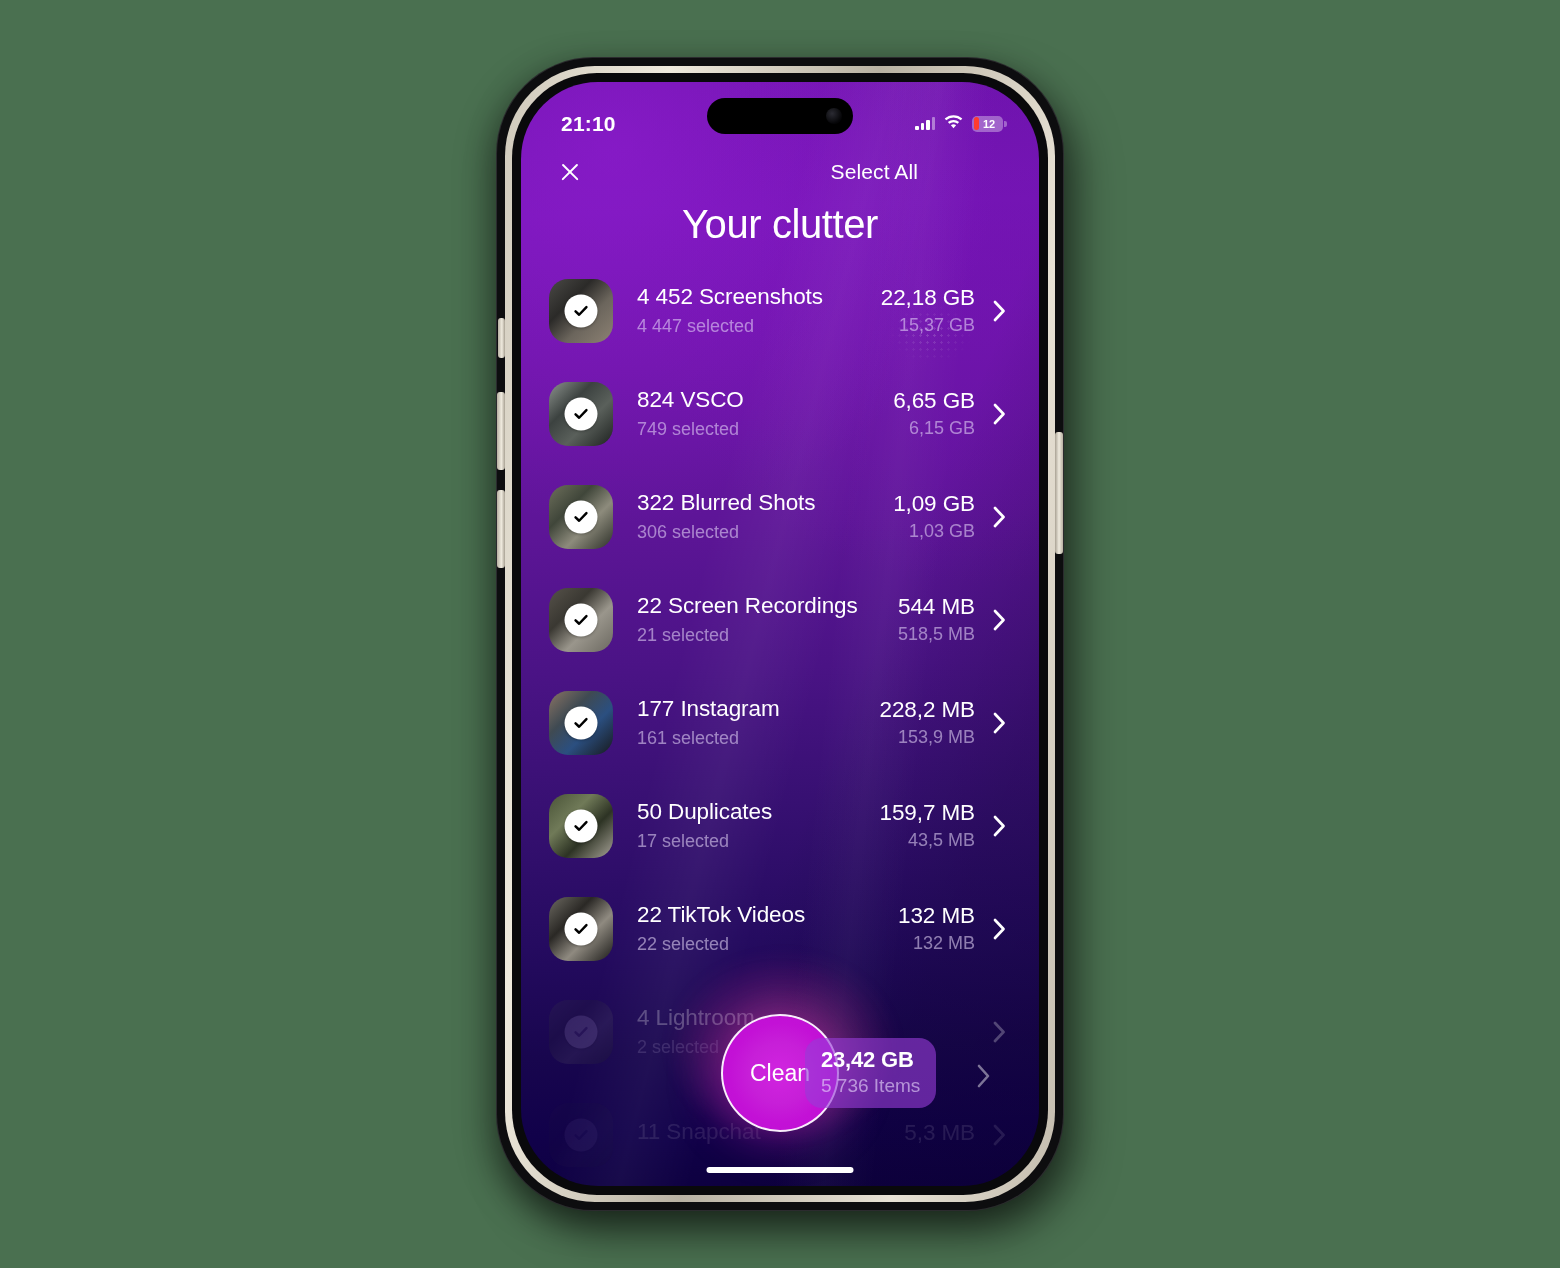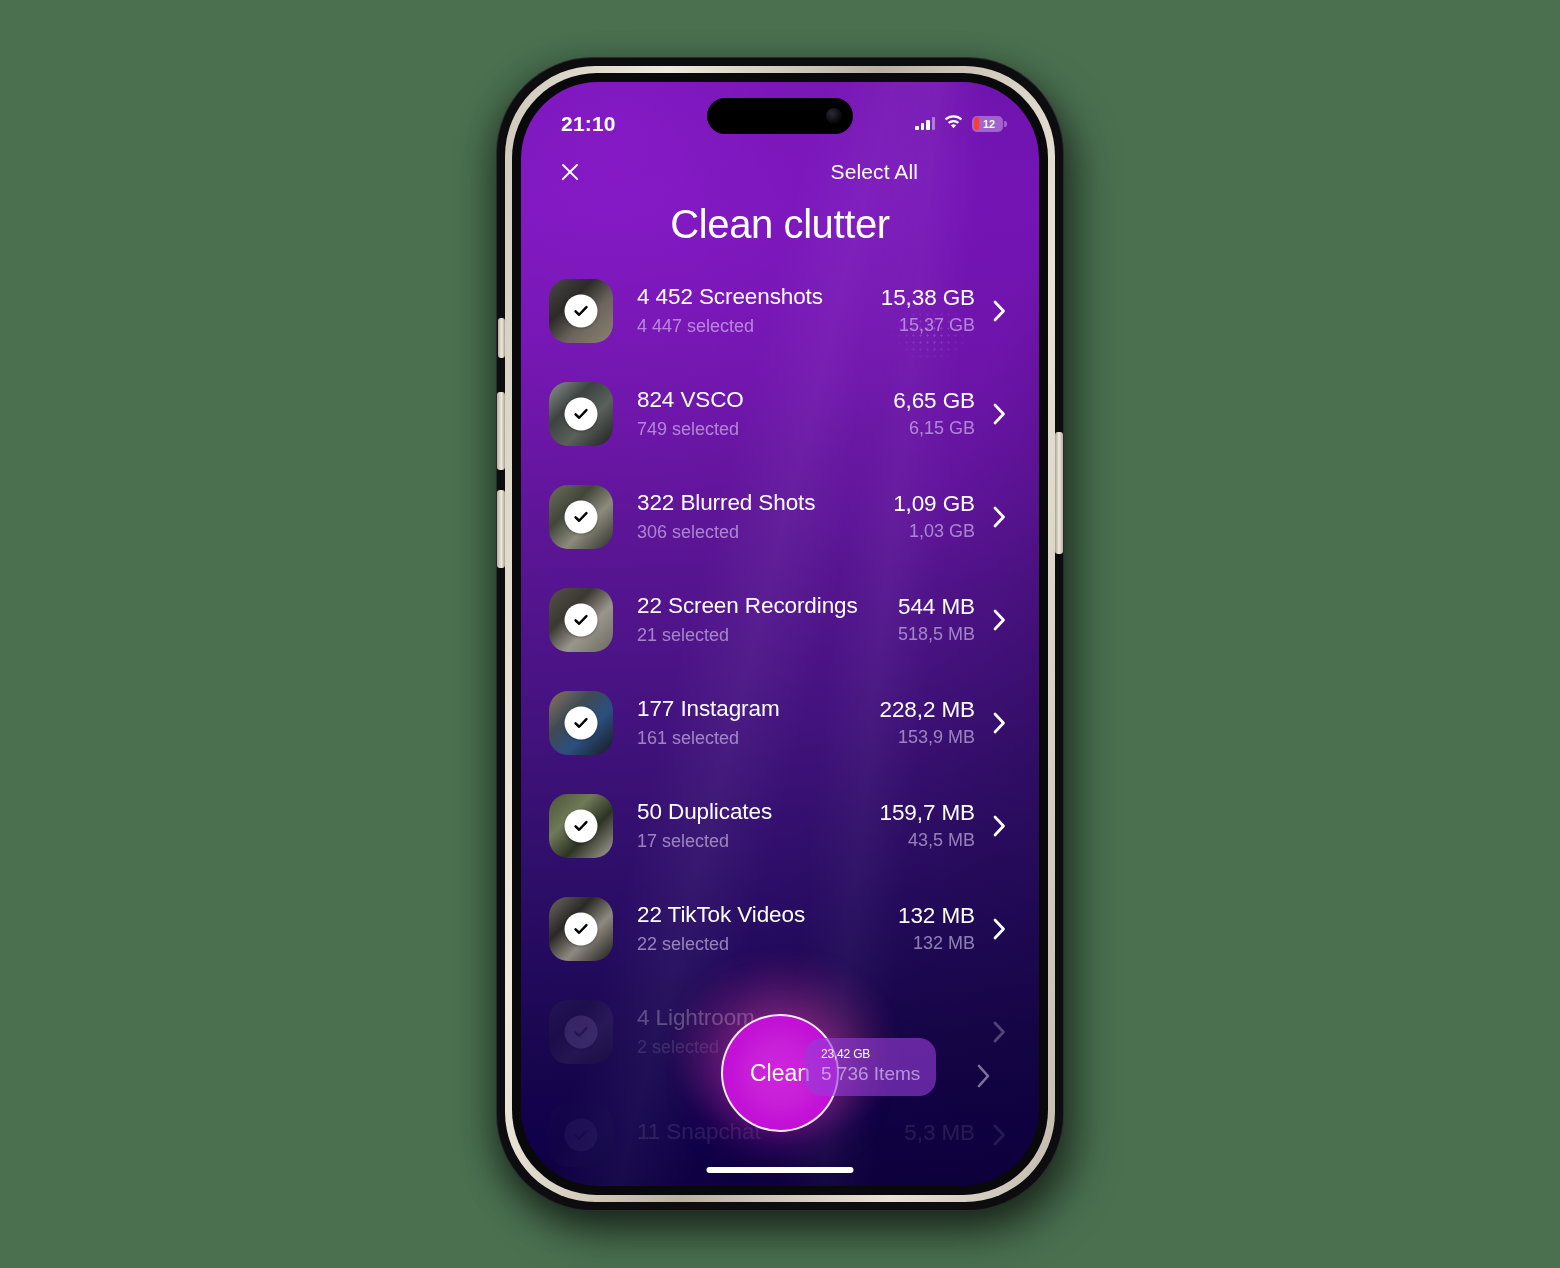--- a/index.html
+++ b/index.html
@@ -236,21 +236,21 @@
     cursor:pointer; pointer-events:auto;
     box-shadow:0 0 44px 10px rgba(220,40,210,.35);
   }
   #summary-badge{
     position:absolute; left:284px; top:52px;
     background:rgba(150,60,215,.62);
     border-radius:17px;
     padding:9px 16px 10px 16px;
     pointer-events:auto; cursor:pointer;
   }
-  #summary-size{ color:#fff; font-size:12px; font-weight:400; letter-spacing:-.2px; line-height:1.2; }
+  #summary-size{ color:#fff; font-size:22px; font-weight:700; letter-spacing:-.2px; line-height:1.2; }
   #summary-items{ color:rgba(230,215,250,.62); font-size:19px; line-height:1.25; margin-top:1px; }
   #summary-chevron{
     position:absolute; left:456px; top:78px; pointer-events:auto; cursor:pointer;
   }
 
   #home-indicator{
     position:absolute; left:50%; bottom:13px; transform:translateX(-50%);
     width:147px; height:6px; border-radius:4px; background:#fff;
     z-index:9;
   }
@@ -301,40 +301,40 @@
 
     <div id="dynamic-island">
       <span id="island-camera"></span>
     </div>
 
     <div id="nav-bar">
       <button id="close-button"></button>
       <button id="select-all-button">Select All</button>
     </div>
 
-    <div id="page-title">Clean clutter</div>
+    <div id="page-title">Your clutter</div>
 
     <div id="clutter-list">
         <div class="clutter-row">
           <div class="row-thumb-wrap">
             <div class="row-thumb">
               <div class="ph" style="background:linear-gradient(135deg,#4a4a46 0%,#2b2a28 34%,#6b655c 62%,#8d8274 100%)"></div>
             </div>
             <div class="check-badge">
               <svg viewBox="0 0 20 20">
                 <path d="M3.6 10.4 L7.8 14.4 L16.4 5.4" stroke="#000" stroke-width="2.9" fill="none" stroke-linecap="round" stroke-linejoin="round"></path>
               </svg>
             </div>
           </div>
           <div class="row-text">
             <div class="row-title">4 452 Screenshots</div>
             <div class="row-sub">4 447 selected</div>
           </div>
           <div class="row-size">
-            <div class="row-size-main">15,38 GB</div>
+            <div class="row-size-main">22,18 GB</div>
             <div class="row-size-sub">15,37 GB</div>
           </div>
           <div class="row-chevron">
             <svg width="13" height="22" viewBox="0 0 13 22">
               <path d="M2 2 L10.5 11 L2 20" stroke="#fff" stroke-width="2.7" fill="none" stroke-linecap="round" stroke-linejoin="round"></path>
             </svg>
           </div>
         </div>
         <div class="clutter-row">
           <div class="row-thumb-wrap">

